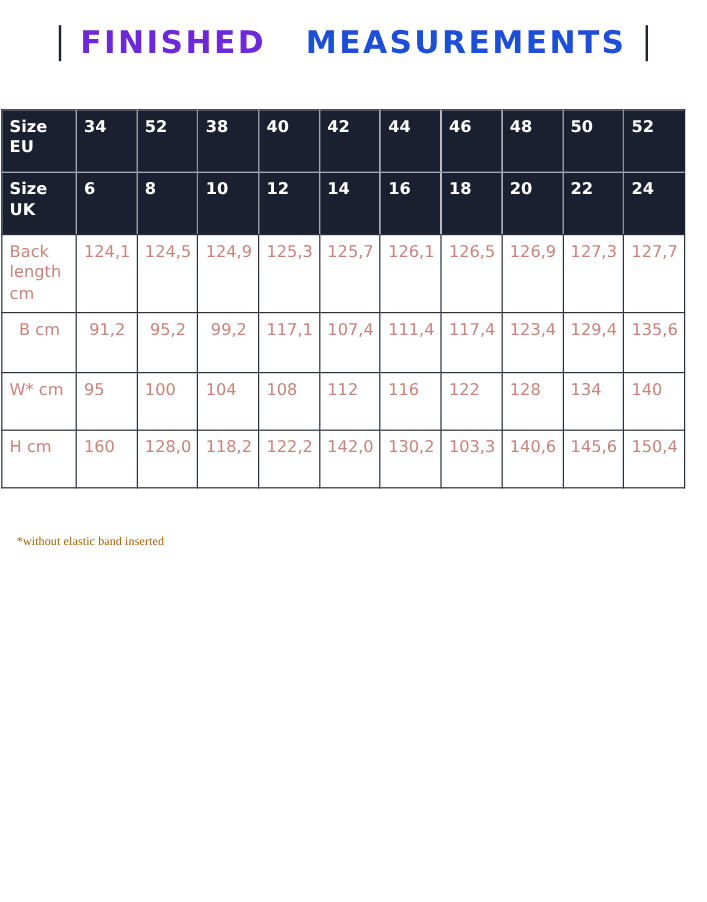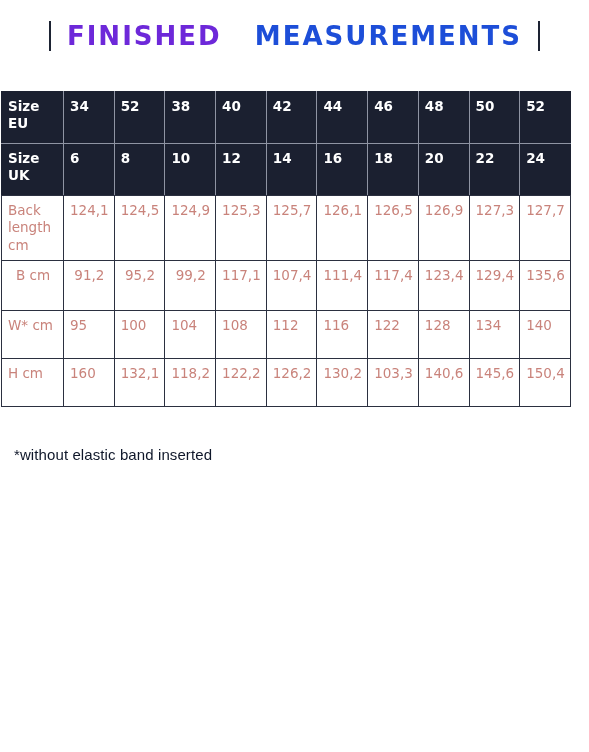--- a/index.html
+++ b/index.html
@@ -106,23 +106,23 @@
   tr.r-w td    { height: 48px; }
   tr.r-h td    { height: 48px; margin-left: 23px; }
 
   .cell-label { white-space: normal; }
 
   
   .footnote {
     position: absolute;
     left: 14px;
     top: 446px;
-    font-size: 15px;
-    color: #0f172a;
-    font-family: Liberation Sans, sans-serif;
+    font-size: 10px;
+    color: #a16207;
+    font-family: Liberation Serif, serif;
     letter-spacing: 0.1px;
   }
 </style>
 </head>
 <body>
 
 <div class="page">
 
   <div class="title-row">
     <span class="title-bar"></span>
@@ -216,24 +216,24 @@
           <td>116</td>
           <td>122</td>
           <td>128</td>
           <td>134</td>
           <td>140</td>
         </tr>
 
         <tr class="body r-h">
           <td class="cell-label">H cm</td>
           <td>160</td>
-          <td>132,1</td>
+          <td>128,0</td>
           <td>118,2</td>
           <td>122,2</td>
-          <td>126,2</td>
+          <td>142,0</td>
           <td>130,2</td>
           <td>103,3</td>
           <td>140,6</td>
           <td>145,6</td>
           <td>150,4</td>
         </tr>
       </tbody>
     </table>
   </div>
 

